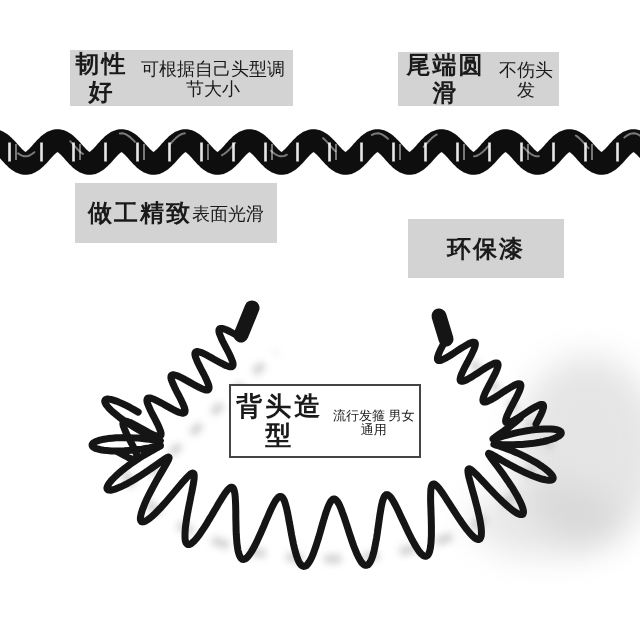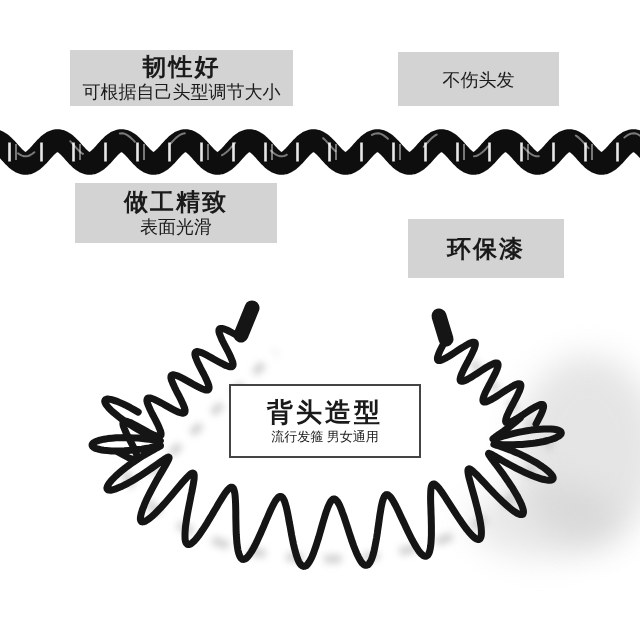--- a/index.html
+++ b/index.html
@@ -4,28 +4,29 @@
 <style>
   html,body{margin:0;padding:0;}
   #stage{
     position:relative;width:640px;height:640px;overflow:hidden;
     background:var(--bg,#ffffff);
     font-family:"Liberation Sans","DejaVu Sans",sans-serif;
   }
   #art{position:absolute;left:0;top:0;}
   .fbox{
     position:absolute;background:var(--label-bg,#d3d3d3);color:var(--text,#1a1a1a);
-    display:flex;flex-direction:column;align-items:center;justify-content:center;
+    display:flex;flex-direction:row;align-items:center;justify-content:center;
+    text-align:center;
   }
   .ftitle{font-size:24px;font-weight:bold;letter-spacing:2px;line-height:1.15;}
   .fsub{font-size:18px;margin-top:3px;line-height:1.1;}
   .cbox{
     position:absolute;background:var(--cbox-bg,#ffffff);color:var(--text,#1a1a1a);
     border:2px solid var(--cbox-border,#444444);
-    display:flex;flex-direction:column;align-items:center;justify-content:center;
+    display:flex;align-items:center;justify-content:center;
     text-align:center;
   }
   .ctitle{font-size:26px;font-weight:bold;letter-spacing:3px;line-height:1.1;}
   .csub{font-size:13px;margin-top:4px;line-height:1.1;}
   
   #feature-0{left:70px;top:50px;width:223px;height:56px;}
   #feature-1{left:398px;top:52px;width:161px;height:54px;}
   #feature-2{left:75px;top:183px;width:202px;height:60px;}
   #feature-3{left:408px;top:185px;width:156px;height:59px;margin-top:34px;}
   #center-box{left:229px;top:384px;width:188px;height:70px;}
@@ -99,20 +100,21 @@
       <line id="hb-right-cap" class="wire" x1="439" y1="316" x2="446" y2="339" stroke-width="15" stroke-linecap="round" stroke="#151515"></line>
     </g>
   </svg>
 
   <div class="fbox" id="feature-0">
     <div class="ftitle">韧性好</div>
     <div class="fsub">可根据自己头型调节大小</div>
   </div>
 
   <div class="fbox" id="feature-1">
+    <div class="ftitle">尾端圆滑</div>
     <div class="fsub">不伤头发</div>
   </div>
 
   <div class="fbox" id="feature-2">
     <div class="ftitle">做工精致</div>
     <div class="fsub">表面光滑</div>
   </div>
 
   <div class="fbox" id="feature-3">
     <div class="ftitle">环保漆</div>

